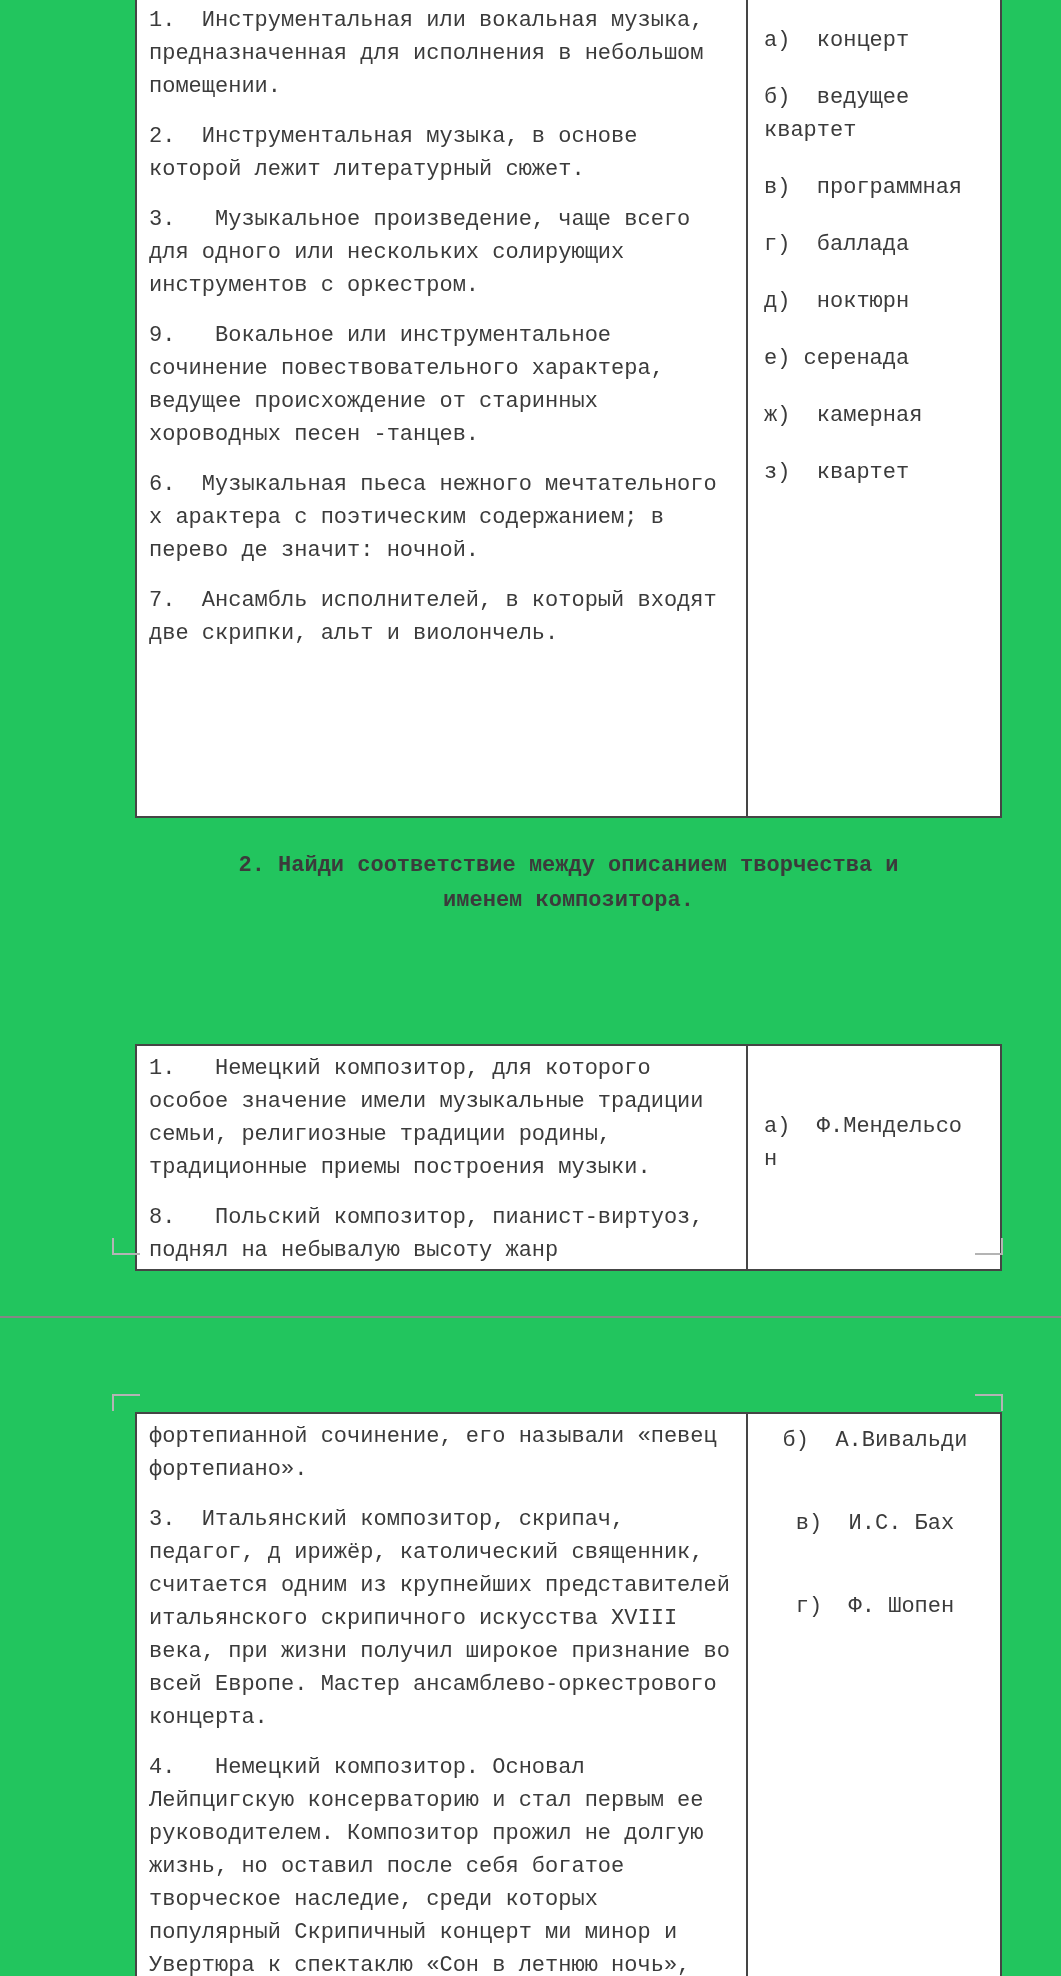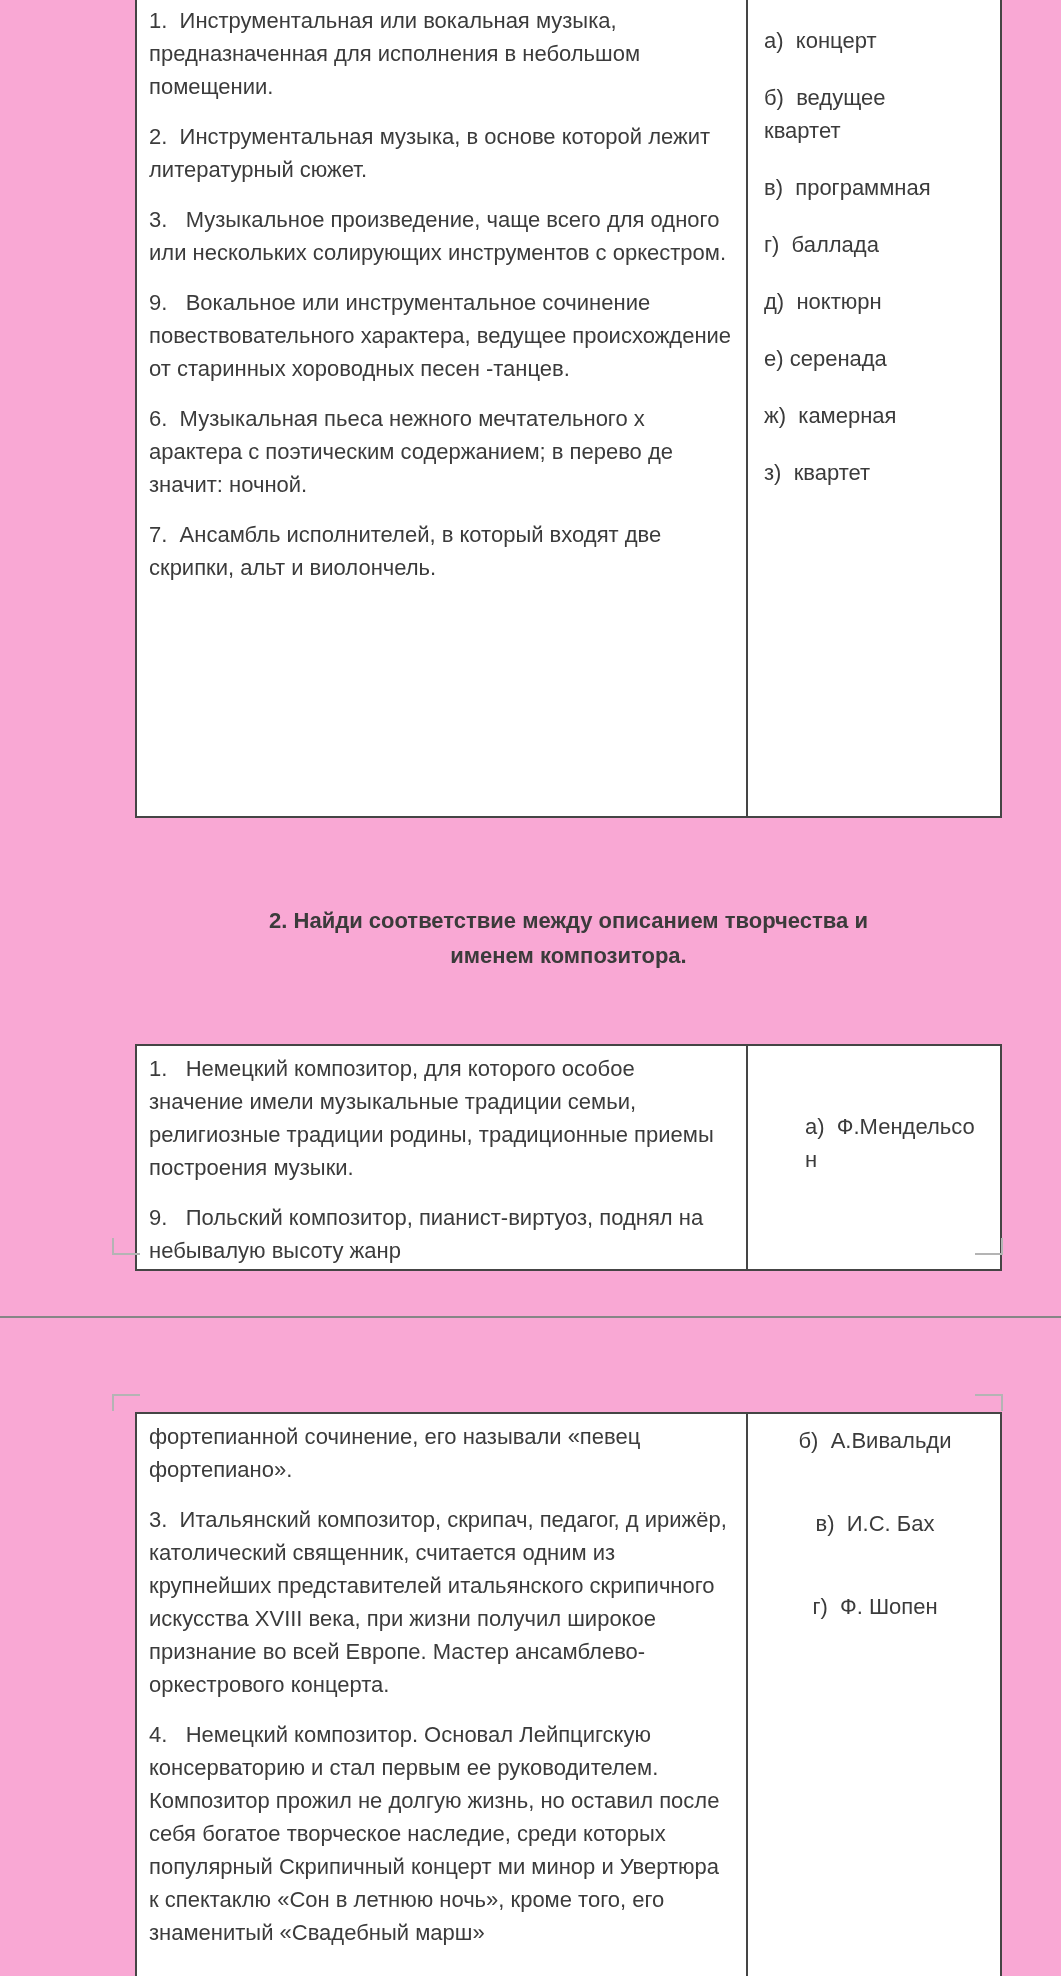--- a/index.html
+++ b/index.html
@@ -1,22 +1,22 @@
 <!DOCTYPE html>
 <html><head>
 <meta charset="utf-8">
 <style>
   html, body { margin: 0; padding: 0; background: #ffffff; }
   .canvas {
     position: relative;
     width: 1061px;
     height: 1976px;
-    background: #f9a8d4;
+    background: #22c55e;
     overflow: hidden;
-    font-family: Liberation Sans, sans-serif;
+    font-family: Liberation Mono, monospace;
     color: #3b3b3b;
     font-size: 22px;
     line-height: 33px;
   }
   .tbl {
     position: absolute;
     left: 135px;
     width: 867px;
     display: flex;
     border: 2px solid #454545;
@@ -33,21 +33,21 @@
     width: 611px;
     border-right: 2px solid #454545;
     padding: 6px 14px 0 12px;
     overflow: hidden;
   }
   .right-cell {
     flex: 1;
     padding: 26px 14px 0 16px;
     overflow: hidden;
   }
-  #t2a .right-cell { padding-top: 64px; margin-left: 41px; }
+  #t2a .right-cell { padding-top: 64px; }
   #t2b .right-cell { padding-top: 10px; }
 
   .para {
     margin: 0 0 17px 0;
     white-space: pre-wrap;
     word-wrap: break-word;
   }
   .para:last-child { margin-bottom: 0; }
 
   .opt {
@@ -55,21 +55,21 @@
     white-space: pre-wrap;
     word-wrap: break-word;
   }
   #t2b .opt { margin-bottom: 50px; text-align: center; }
   .opt:last-child { margin-bottom: 0; }
 
   .heading {
     position: absolute;
     left: 135px;
     width: 867px;
-    top: 903px;
+    top: 848px;
     display: flex;
     justify-content: center;
   }
   .heading-text {
     display: block;
     max-width: 680px;
     text-align: center;
     font-weight: 700;
     line-height: 35px;
   }
@@ -116,21 +116,21 @@
     </div>
   </div>
 
   <div class="heading">
     <span class="heading-text">2. Найди соответствие между описанием творчества и именем композитора.</span>
   </div>
 
   <div class="tbl" id="t2a">
     <div class="cell left-cell">
       <p class="para">1.   Немецкий композитор, для которого особое значение имели музыкальные традиции семьи, религиозные традиции родины, традиционные приемы построения музыки.</p>
-      <p class="para">9.   Польский композитор, пианист-виртуоз, поднял на небывалую высоту жанр</p>
+      <p class="para">8.   Польский композитор, пианист-виртуоз, поднял на небывалую высоту жанр</p>
     </div>
     <div class="cell right-cell">
       <p class="opt">а)  Ф.Мендельсо
 н</p>
     </div>
   </div>
 
   <div class="mark bl"></div>
   <div class="mark br"></div>
   <div class="separator"></div>

